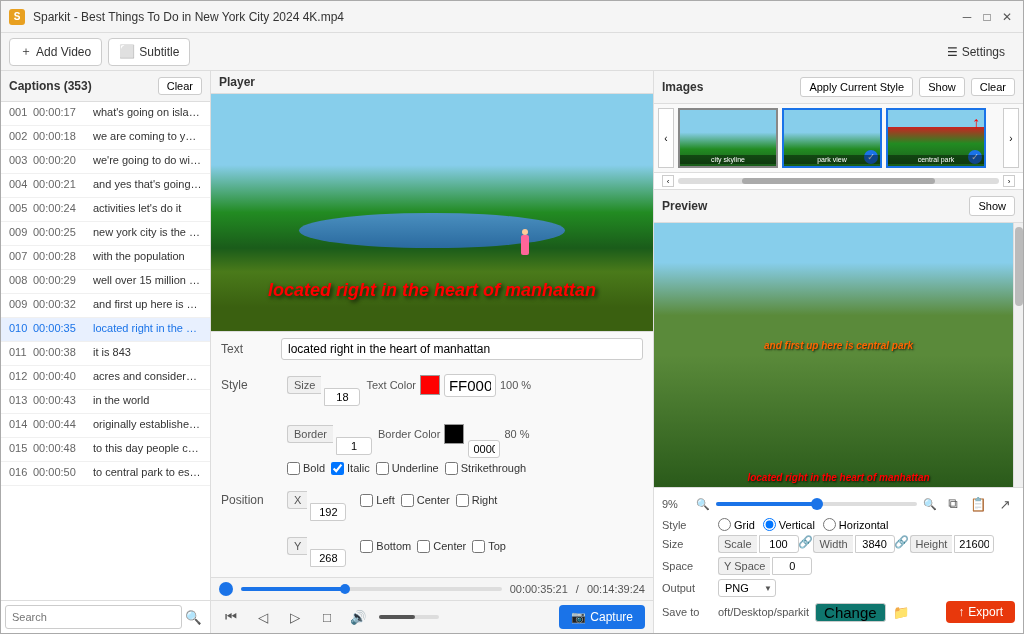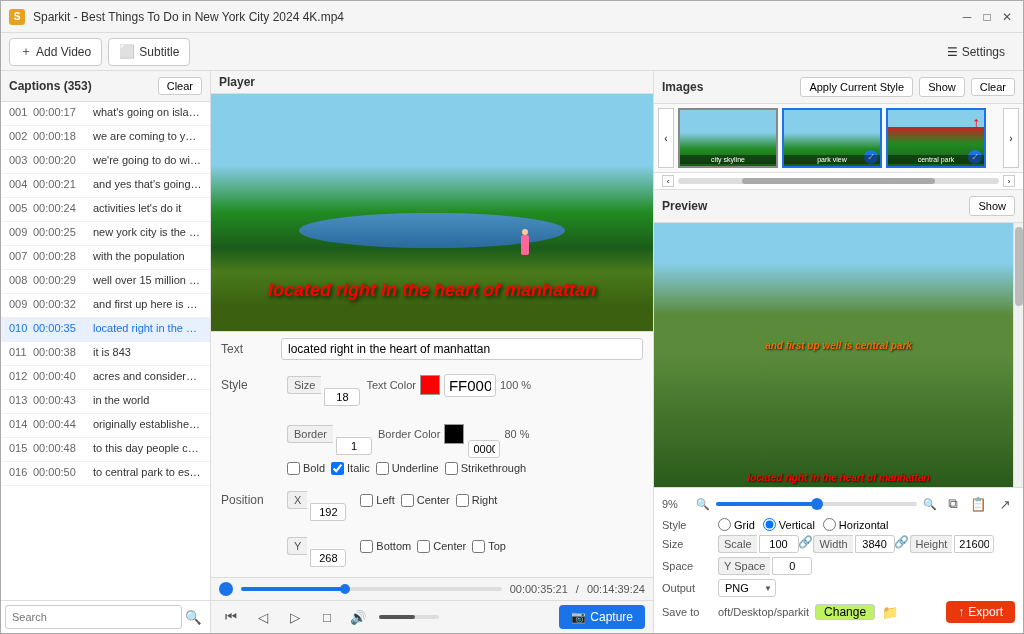--- a/index.html
+++ b/index.html
@@ -144,21 +144,21 @@
     .field-box { display: flex; align-items: center; gap: 2px; }
     .field-box-label { font-size: 11px; color: #555; padding: 2px 5px; background: #f0f0f0; border: 1px solid #ccc; border-right: none; border-radius: 3px 0 0 3px; }
     .field-box-val { width: 40px; padding: 2px 4px; border: 1px solid #ccc; border-radius: 0 3px 3px 0; font-size: 11px; text-align: center; background: white; }
     .link-icon { font-size: 12px; color: #666; cursor: pointer; }
     .output-select { padding: 2px 20px 2px 6px; border: 1px solid #ccc; border-radius: 3px; font-size: 11px; background: white; cursor: pointer; appearance: none; position: relative; }
     .output-select-wrap { position: relative; display: inline-flex; align-items: center; }
     .output-select-wrap::after { content: '▼'; position: absolute; right: 4px; font-size: 8px; color: #555; pointer-events: none; }
     
     .saveto-row { display: flex; align-items: center; gap: 6px; }
     .saveto-path { font-size: 11px; color: #555; }
-    .change-btn { padding: 0 8px; border: 1px solid #ccc; background: #bef264; border-radius: 3px; cursor: pointer; font-size: 12px; }
+    .change-btn { padding: 0 8px; border: 1px solid #ccc; background: #0f766e; border-radius: 3px; cursor: pointer; font-size: 15px; }
     .folder-btn { width: 20px; height: 20px; border: none; background: transparent; cursor: pointer; display: flex; align-items: center; justify-content: center; }
     .export-btn { margin-left: auto; display: flex; align-items: center; gap: 4px; padding: 4px 12px; background: #e8380c; color: white; border: none; border-radius: 4px; cursor: pointer; font-size: 12px; font-weight: 500; }
 
     
     ::-webkit-scrollbar { width: 6px; }
     ::-webkit-scrollbar-track { background: #f0f0f0; }
     ::-webkit-scrollbar-thumb { background: #bbb; border-radius: 3px; }
 
     .video-scene { 
       background: linear-gradient(180deg, #87CEEB 0%, #87CEEB 30%, #228B22 50%, #1a5c1a 65%, #4a7a1a 75%, #3a6010 90%);
@@ -501,21 +501,21 @@
       </div>
 
       <div class="preview-header">
         <span class="preview-title">Preview</span>
         <button class="show-btn">Show</button>
       </div>
 
       <div class="preview-area" style="height:220px;display:flex;">
         <div class="preview-img" style="flex:1;">
           <div class="preview-top" style="flex:1;background:linear-gradient(180deg,#87CEEB 30%,#5a8a3a 70%);position:relative;display:flex;align-items:flex-end;padding-bottom:4px;">
-            <div class="preview-top-caption" style="color:#ff6600;font-size:10px;font-style:italic;font-weight:bold;text-align:center;width:100%;text-shadow:1px 1px 2px rgba(0,0,0,0.8);">and first up well is central park</div>
+            <div class="preview-top-caption" style="color:#ff6600;font-size:10px;font-style:italic;font-weight:bold;text-align:center;width:100%;text-shadow:1px 1px 2px rgba(0,0,0,0.8);">and first up here is central park</div>
           </div>
           <div class="preview-bottom" style="flex:1;background:linear-gradient(180deg,#5a8a3a,#2a5a1a);position:relative;display:flex;align-items:flex-end;padding-bottom:4px;">
             <div class="preview-bottom-caption" style="color:#ff0000;font-size:10px;font-style:italic;font-weight:bold;text-align:center;width:100%;text-shadow:1px 1px 2px rgba(0,0,0,0.8);">located right in the heart of manhattan</div>
           </div>
         </div>
         <div class="preview-scroll">
           <div class="preview-scroll-thumb"></div>
         </div>
       </div>
 

